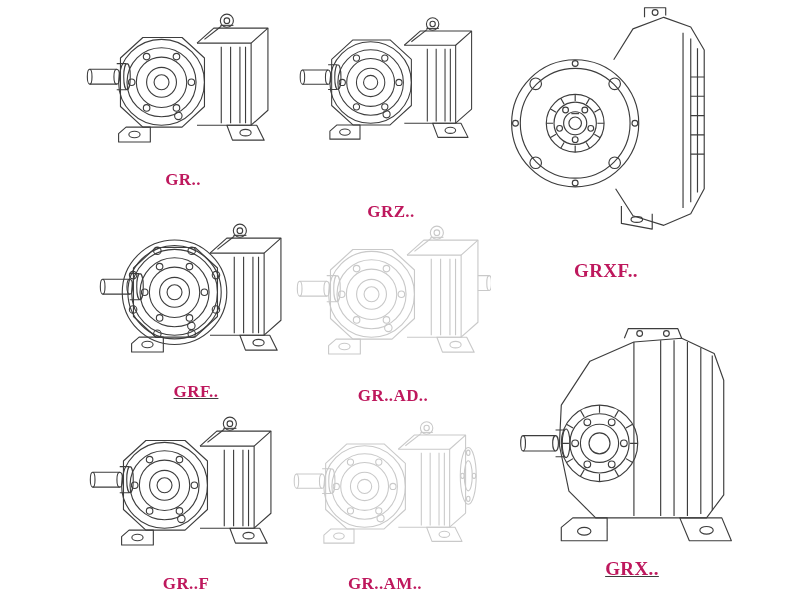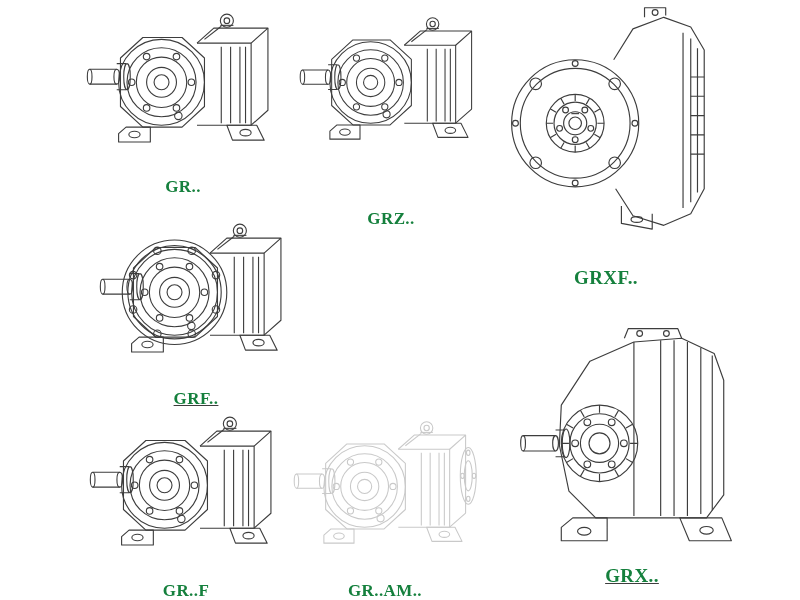--- a/index.html
+++ b/index.html
@@ -2,21 +2,21 @@
 <html><head>
 <meta charset="utf-8">
 <style>
   html,body{margin:0;padding:0;background:#ffffff;}
   .page{position:relative;width:800px;height:600px;background:#ffffff;overflow:hidden;
         font-family:"Liberation Serif", serif;}
   .cell{position:absolute;display:flex;flex-direction:column;align-items:center;}
   .cell svg{display:block;}
   .dark{color:#3d3d3d;}
   .light{color:#c9c9c9;}
-  .model-label{font-weight:bold;color:#15803d;font-size:17px;letter-spacing:.4px;margin-top:7px;text-align:center;}
+  .model-label{font-weight:bold;color:#be185d;font-size:17px;letter-spacing:.4px;margin-top:0;text-align:center;}
   .model-label.lg{font-size:19px;}
 </style>
 </head>
 <body>
 
 <svg width="0" height="0" style="position:absolute" aria-hidden="true">
   <defs>
 
     <g id="g-iso" fill="none" stroke="currentColor" stroke-width="1.2" stroke-linejoin="round">
       <path d="M5,72 H34 M5,88 H34"></path>
@@ -152,20 +152,30 @@
     <div class="model-label lg">GRXF..</div>
   </div>
 
   <div class="cell dark" style="left:98px;top:210px;text-decoration:underline;">
     <svg viewBox="0 0 210 180" width="196" height="172">
       <use href="#g-iso-flange"></use>
     </svg>
     <div class="model-label">GRF..</div>
   </div>
 
+  <div class="cell light" style="left:295px;top:210px;">
+    <svg viewBox="0 0 210 180" width="196" height="176">
+      <use href="#g-iso"></use>
+      <g fill="none" stroke="currentColor" stroke-width="1.2">
+        <path d="M196,66 H208 M196,82 H208"></path>
+        <ellipse cx="208" cy="74" rx="2.5" ry="8"></ellipse>
+      </g>
+    </svg>
+    <div class="model-label">GR..AD..</div>
+  </div>
 
   <div class="cell dark" style="left:88px;top:404px;">
     <svg viewBox="0 0 210 180" width="196" height="170">
       <use href="#g-iso"></use>
     </svg>
     <div class="model-label">GR..F</div>
   </div>
 
   <div class="cell light" style="left:292px;top:406px;">
     <svg viewBox="0 0 210 180" width="186" height="168">

